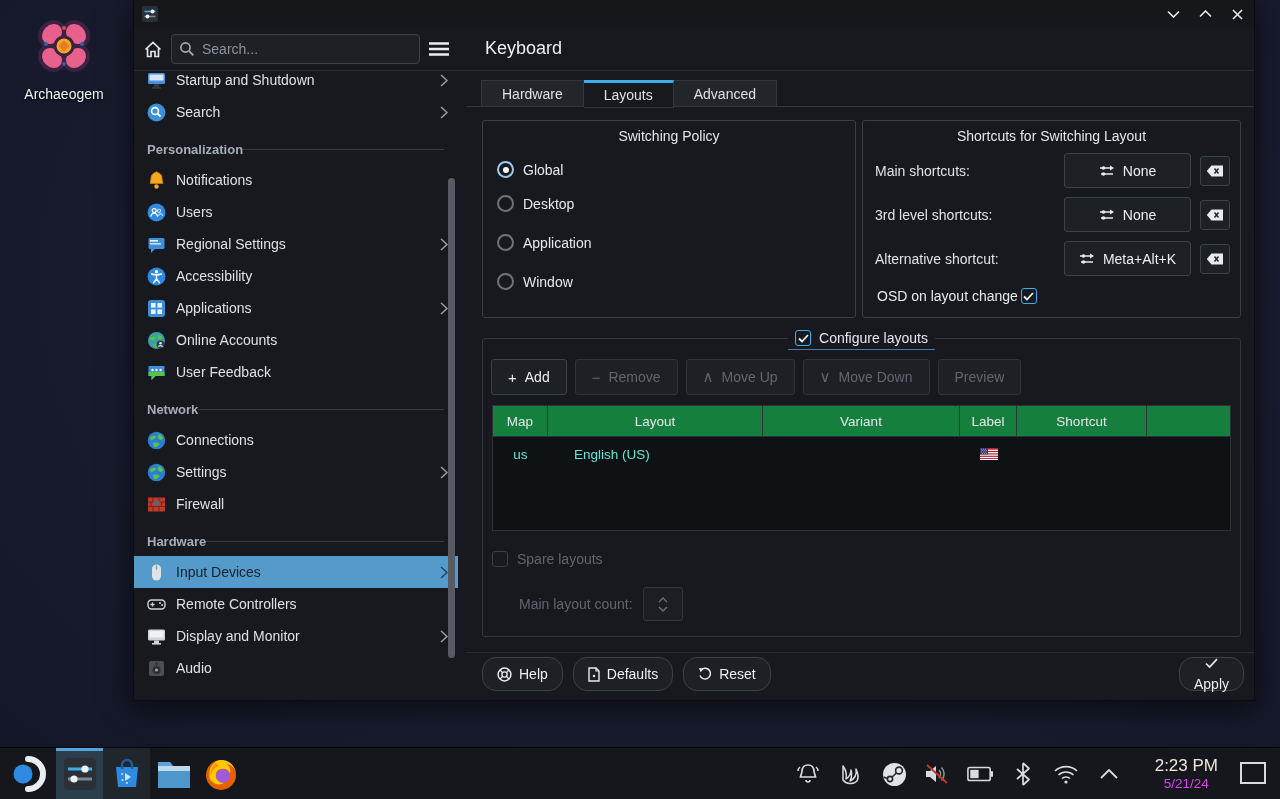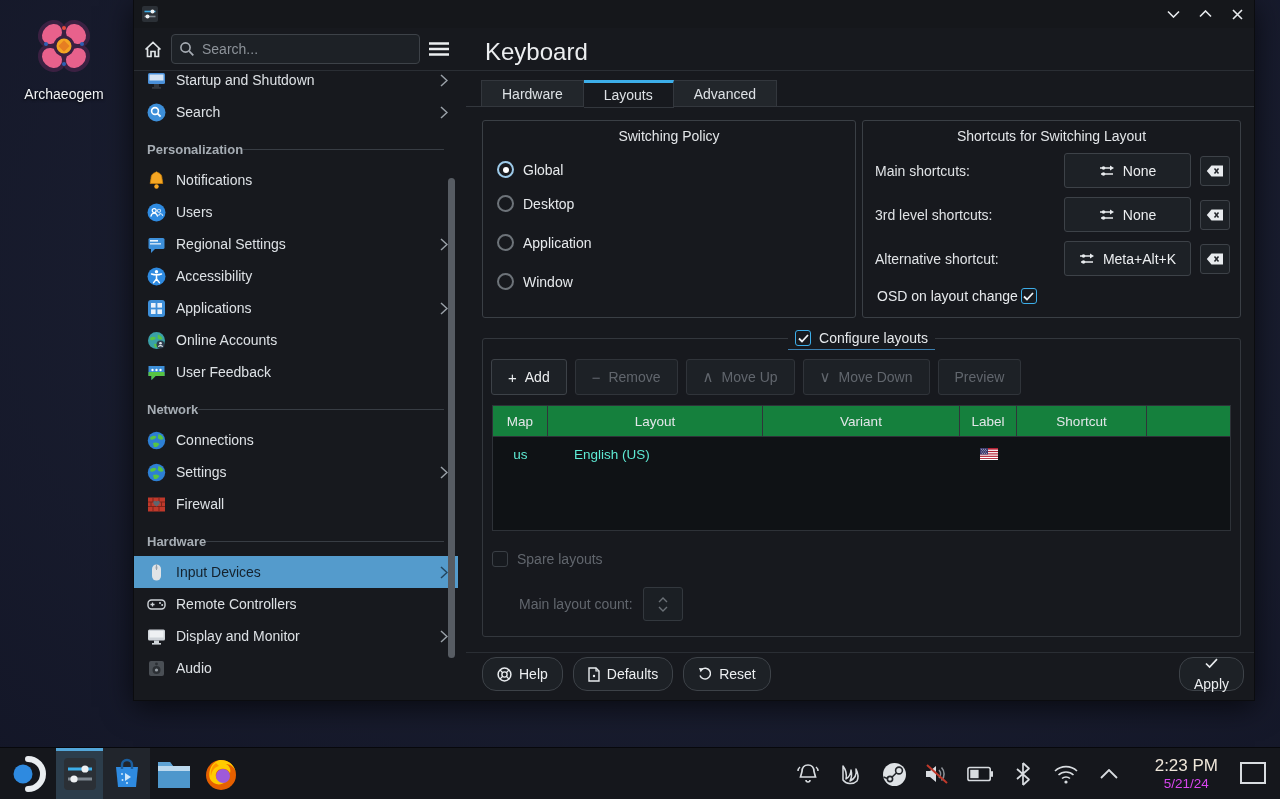--- a/index.html
+++ b/index.html
@@ -47,21 +47,21 @@
   .side-item .chev { margin-left:auto; color:#9aa1a8; }
   .side-item.selected { background:#549bcc; color:#14212c; }
   .side-item.selected .chev { color:#1c3count; color:#20435c; }
   .side-section { height:36px; display:flex; align-items:center; gap:0; padding:6px 14px 0 13px; }
   .side-section .t { font-weight:bold; font-size:13px; color:#a6adb4; }
   .side-section .line { flex:1; height:1px; background:#383d44; }
   .side-scroll { position:absolute; right:3px; top:150px; width:7px; height:480px; background:#575c63; border-radius:4px; cursor:pointer; }
 
   
   .content-sep { position:absolute; left:0; top:70px; right:0; height:1px; background:#2a2e34; }
-  .page-title { position:absolute; left:351px; top:38px; font-size:24px; color:#eceef0; }
+  .page-title { position:absolute; left:351px; top:38px; font-size:18px; color:#eceef0; }
   .tabs { position:absolute; left:347px; top:80px; display:flex; }
   .tab { height:27px; padding:0 20px; display:flex; align-items:center; font-size:14px; color:#dde1e5;
          background:#22262b; border:1px solid #33373d; border-left:none; cursor:pointer; }
   .tab:first-child { border-left:1px solid #33373d; }
   .tab.active { background:#17191e; border-top:3px solid #3daee9; position:relative; z-index:2; height:28px; }
   .pane-line { position:absolute; left:332px; top:106px; right:0; height:1px; background:#33373d; }
 
   .groupbox { position:absolute; border:1px solid #3a3f45; border-radius:3px; }
   .groupbox .gtitle { text-align:center; padding-top:7px; font-size:14px; color:#e3e6e9; }
   .gb-policy { left:348px; top:120px; width:374px; height:198px; }

